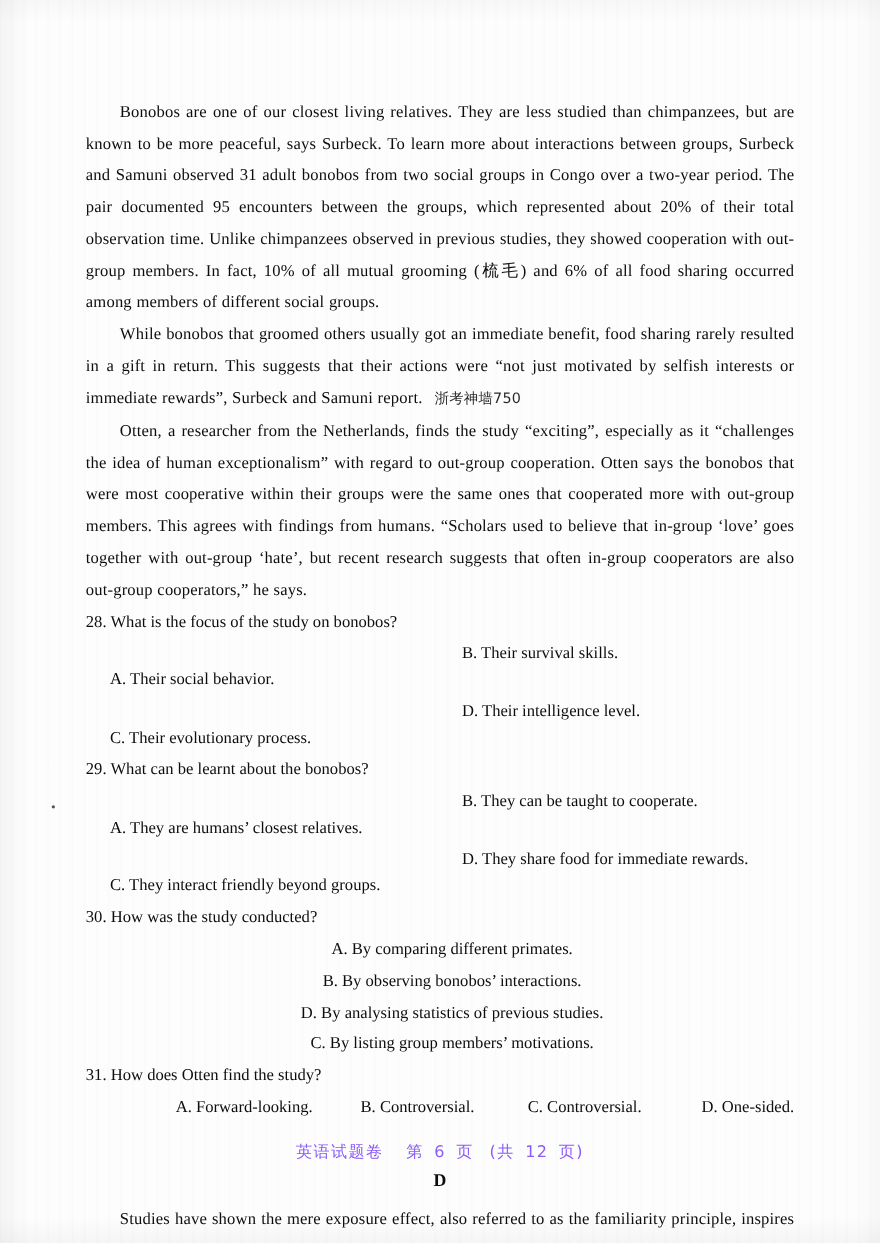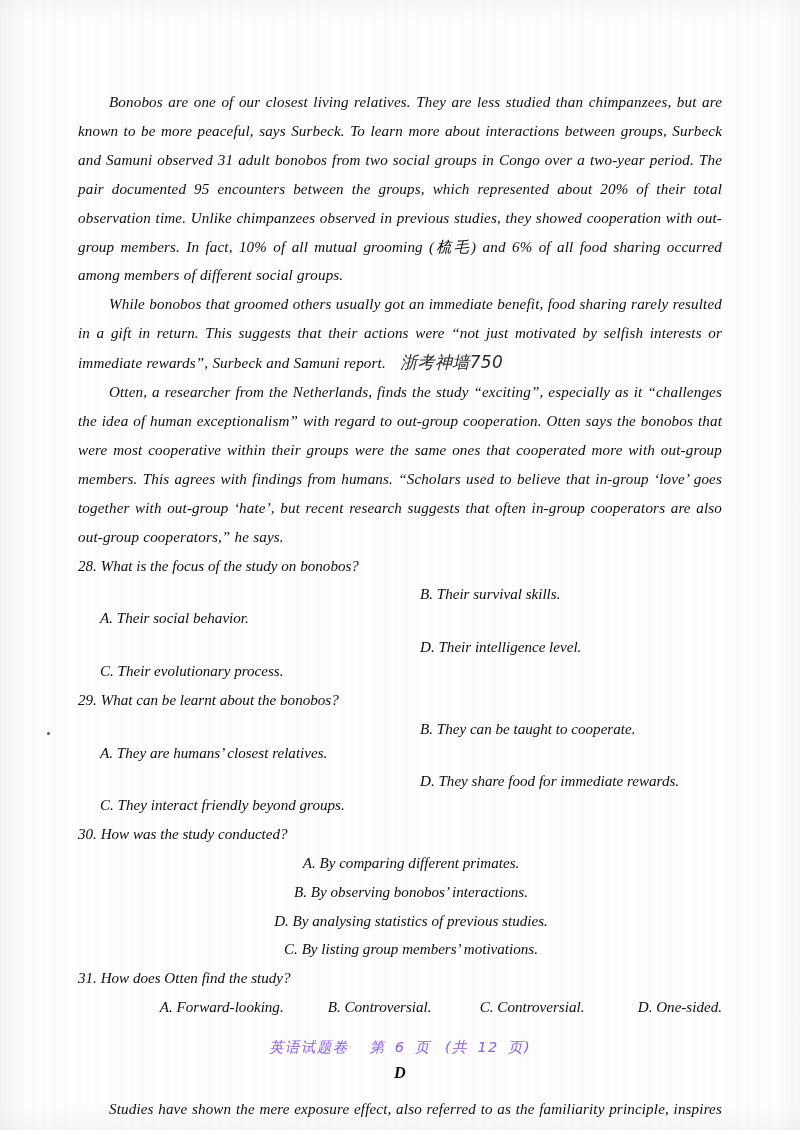--- a/index.html
+++ b/index.html
@@ -13,21 +13,20 @@
     color: #0d0d0d;
   }
 
   .page {
     position: relative;
     width: 800px;
     height: 1130px;
     margin: 0 auto;
     background: #fdfdfd;
     overflow: hidden;
-    font-style: italic;
   }
 
   
   .scan-noise {
     position: absolute;
     inset: 0;
     pointer-events: none;
     background:
       repeating-linear-gradient(
         90deg,
@@ -62,21 +61,21 @@
     text-justify: inter-word;
     text-indent: 2.05em;
     font-size: 15.1px;
     line-height: 28.9px;
     letter-spacing: .01em;
     word-spacing: .015em;
   }
 
   .watermark {
     font-family: "DejaVu Sans", "Liberation Sans", sans-serif;
-    font-size: 17px;
+    font-size: 13px;
     color: #2b2b2b;
     margin-left: .85em;
     letter-spacing: .02em;
   }
 
   
   .question-block {
     font-size: 15.1px;
     line-height: 28.8px;
   }

